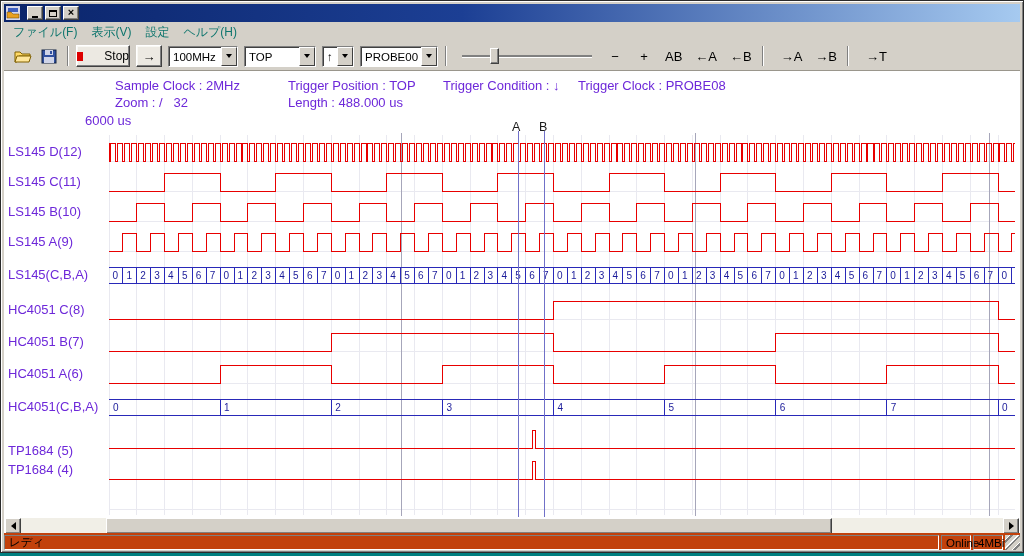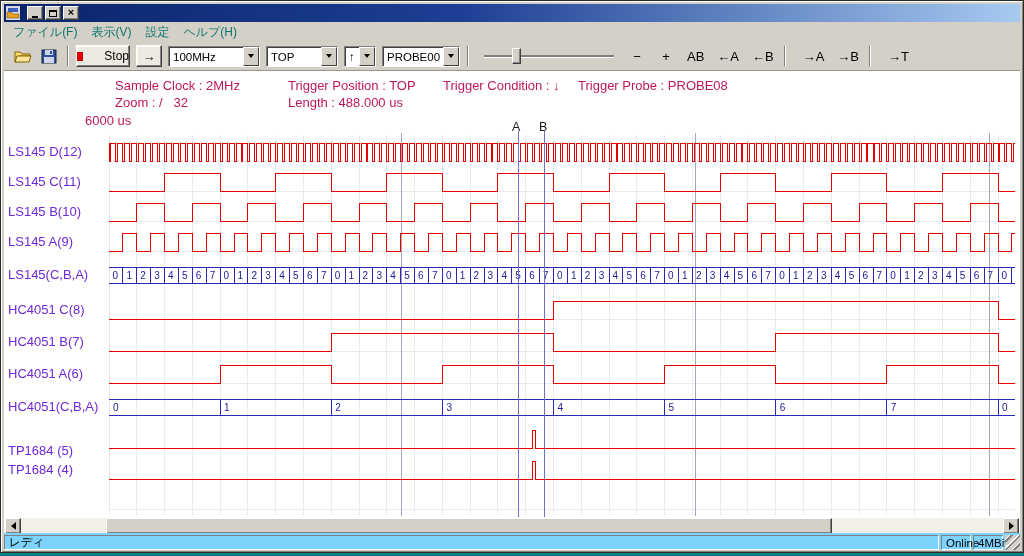--- a/index.html
+++ b/index.html
@@ -48,39 +48,39 @@
   .arr-down { width:0; height:0; border-left:3px solid transparent; border-right:3px solid transparent; border-top:4px solid #000; }
   .slider { position:relative; width:130px; height:20px; margin-left:8px; flex:0 0 auto; }
   .slider-track { position:absolute; left:0; right:0; top:9px; height:2px; background:#808080; box-shadow:0 1px 0 #fff; }
   .slider-thumb { position:absolute; left:28px; top:2px; width:9px; height:16px; background:#d4d0c8;
                   border:1px solid; border-color:#fff #404040 #404040 #fff; box-shadow: inset -1px -1px 0 #808080; }
   .flat-btn { height:22px; min-width:22px; background:transparent; border:none; font-family:inherit;
               font-size:13px; color:#000; padding:0 3px; margin-left:7px; }
 
   
   .content-bg { position:absolute; left:3px; top:70px; right:3px; bottom:19px; background:#ffffff; }
-  .info-text { position:absolute; font-size:13px; color:#be185d; white-space:pre; }
+  .info-text { position:absolute; font-size:13px; color:#6d28d9; white-space:pre; }
   .cursor-label { position:absolute; font-size:12.5px; color:#1a1a1a; }
   #signal-labels { position:absolute; left:0; top:0; width:108px; height:100%; }
   .sig-label { position:absolute; left:7px; font-size:13px; color:#6d28d9; white-space:nowrap; }
   #wave-svg { position:absolute; left:0; top:130px; pointer-events:none; shape-rendering:crispEdges; }
   #wave-svg text { font-family:"Liberation Sans", sans-serif; }
 
   
   .hscroll { position:absolute; left:4px; top:517px; width:1014px; height:16px; display:flex; background:#f0ede4; }
   .scroll-btn { width:16px; height:16px; background:#d4d0c8; border:1px solid; border-color:#fff #404040 #404040 #fff;
                 box-shadow: inset -1px -1px 0 #808080; display:flex; align-items:center; justify-content:center; flex:0 0 auto; }
   .arr-left { width:0; height:0; border-top:4px solid transparent; border-bottom:4px solid transparent; border-right:5px solid #000; }
   .arr-right { width:0; height:0; border-top:4px solid transparent; border-bottom:4px solid transparent; border-left:5px solid #000; }
   .scroll-track { flex:1; position:relative; background:#f1efe7; }
   .scroll-thumb { position:absolute; left:85px; top:0; width:726px; height:16px; background:#d4d0c8;
                   border:1px solid; border-color:#fff #404040 #404040 #fff; box-shadow: inset -1px -1px 0 #808080; }
 
   
-  .statusbar { position:absolute; left:3px; right:3px; bottom:2px; height:17px; background:#7dd3fc;
+  .statusbar { position:absolute; left:3px; right:3px; bottom:2px; height:17px; background:#c2410c;
                display:flex; align-items:stretch; gap:2px; padding-top:2px; }
   .status-cell { border:1px solid; border-color:#808080 #fff #fff #808080; font-size:11.5px; color:#000;
                  padding:0 4px; display:flex; align-items:center; white-space:nowrap; }
   .status-main { flex:1; }
   .status-small { width:30px; flex:0 0 auto; }
   .resize-grip { width:15px; flex:0 0 auto;
                  background:repeating-linear-gradient(135deg,#d4d0c8 0 3px,#ffffff 3px 4px,#808080 4px 6px); }
 </style>
 </head>
 <body>
@@ -131,21 +131,21 @@
       </svg>
     </span>
     <span class="tb-sep"></span>
     <button class="btn3d stop-btn">
       <span class="stop-square"></span>
       <span>Stop</span>
     </button>
     <button class="btn3d run-btn">
       <span>→</span>
     </button>
-    <span class="combo" style="width:92px">
+    <span class="combo" style="width:70px">
       <span class="combo-text">100MHz</span>
       <span class="combo-btn">
           <span class="arr-down"></span>
         </span>
     </span>
     <span class="combo" style="width:72px">
       <span class="combo-text">TOP</span>
       <span class="combo-btn">
           <span class="arr-down"></span>
         </span>
@@ -177,21 +177,21 @@
     <button class="flat-btn">→B</button>
     <span class="tb-sep"></span>
     <button class="flat-btn">→T</button>
   </div>
 
   <div class="content-bg"></div>
 
   <span class="info-text" style="left:114px; top:77px">Sample Clock : 2MHz</span>
   <span class="info-text" style="left:287px; top:77px">Trigger Position : TOP</span>
   <span class="info-text" style="left:442px; top:77px">Trigger Condition : ↓</span>
-  <span class="info-text" style="left:577px; top:77px">Trigger Probe : PROBE08</span>
+  <span class="info-text" style="left:577px; top:77px">Trigger Clock : PROBE08</span>
   <span class="info-text" style="left:114px; top:94px">Zoom : /   32</span>
   <span class="info-text" style="left:287px; top:94px">Length : 488.000 us</span>
   <span class="info-text" style="left:84px;  top:112px">6000 us</span>
 
   <span class="cursor-label" style="left:511px; top:119px">A</span>
   <span class="cursor-label" style="left:538px; top:119px">B</span>
 
   <div id="signal-labels">
       <div class="sig-label" style="top: 143px;">LS145 D(12)</div>
       <div class="sig-label" style="top: 173px;">LS145 C(11)</div>

